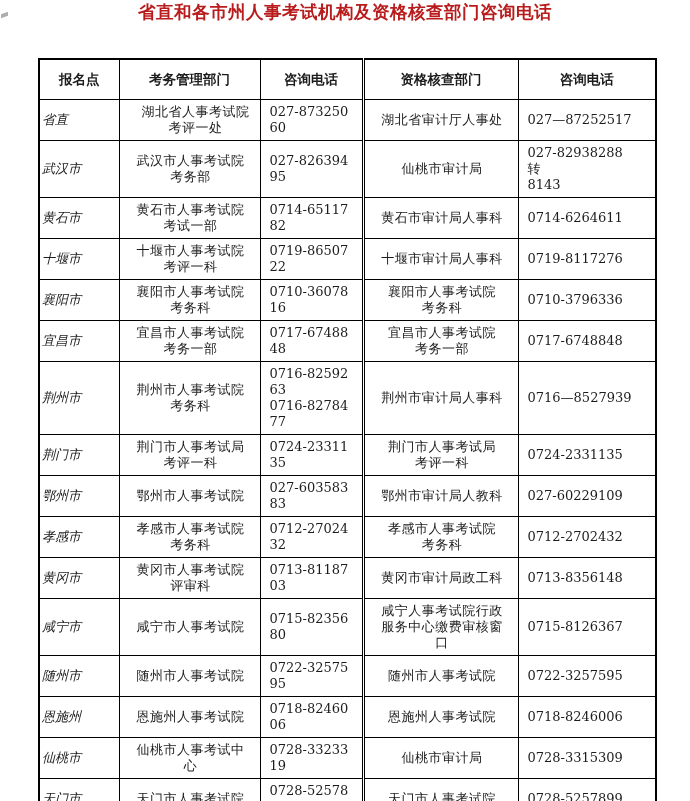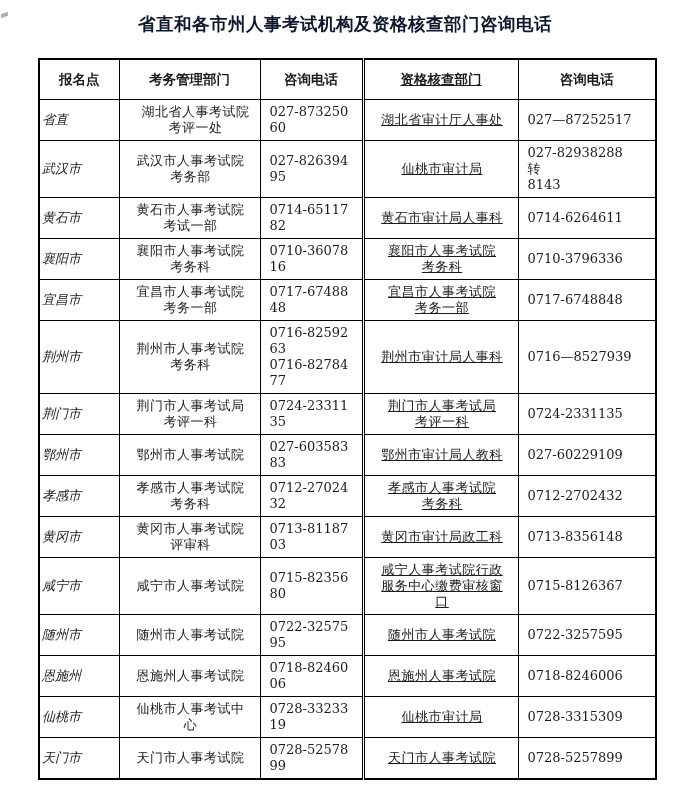--- a/index.html
+++ b/index.html
@@ -13,27 +13,27 @@
   }
   .stray-mark {
     position: absolute;
     left: 1px; top: 13px;
     width: 7px; height: 4px;
     background: #9a9a9a;
     transform: skewY(-18deg);
     opacity: .8;
   }
   .doc-title {
-    margin-top: 12px;
+    margin-top: 0;
     text-align: center;
     font-family: "DejaVu Sans", "Liberation Sans", sans-serif;
     font-weight: bold;
     font-size: 17.5px;
     letter-spacing: 0.5px;
-    color: #0f172a;
+    color: #b91c1c;
   }
   table.phone-table {
     position: absolute;
     left: 38px;
     top: 58px;
     border-collapse: collapse;
     table-layout: fixed;
     width: 617px;
     border: 2px solid #000;
   }
@@ -56,21 +56,20 @@
   .phone-table td { height: 32px; padding: 4px 5px; }
   
   col.w1 { width: 80px; }
   col.w2 { width: 141px; }
   col.w3 { width: 103px; }
   col.w4 { width: 155px; }
   col.w5 { width: 138px; }
   
   .phone-table th:nth-child(4), .phone-table td:nth-child(4) {
     border-left: 3px double #000;
-    text-decoration: underline;
   }
   td.c1 { text-align: left; padding: 4px 2px; font-style: italic; }
   td.c2, td.c4 { text-align: center; padding-left: 7px; letter-spacing: 0.5px; }
   td.c3, td.c5 { text-align: left; padding-left: 9px; }
   td.center-text { text-align: center; padding-left: 17px; }
 </style>
 </head>
 <body>
 
 <div class="stray-mark"></div>
@@ -114,20 +113,28 @@
       </tr>
       <tr>
         <td class="c1">黄石市</td>
         <td class="c2">黄石市人事考试院
 考试一部</td>
         <td class="c3">0714-6511782</td>
         <td class="c4">黄石市审计局人事科</td>
         <td class="c5">0714-6264611</td>
       </tr>
       <tr>
+        <td class="c1">十堰市</td>
+        <td class="c2">十堰市人事考试院
+考评一科</td>
+        <td class="c3">0719-8650722</td>
+        <td class="c4">十堰市审计局人事科</td>
+        <td class="c5">0719-8117276</td>
+      </tr>
+      <tr>
         <td class="c1">襄阳市</td>
         <td class="c2">襄阳市人事考试院
 考务科</td>
         <td class="c3">0710-3607816</td>
         <td class="c4">襄阳市人事考试院
 考务科</td>
         <td class="c5">0710-3796336</td>
       </tr>
       <tr>
         <td class="c1">宜昌市</td>

